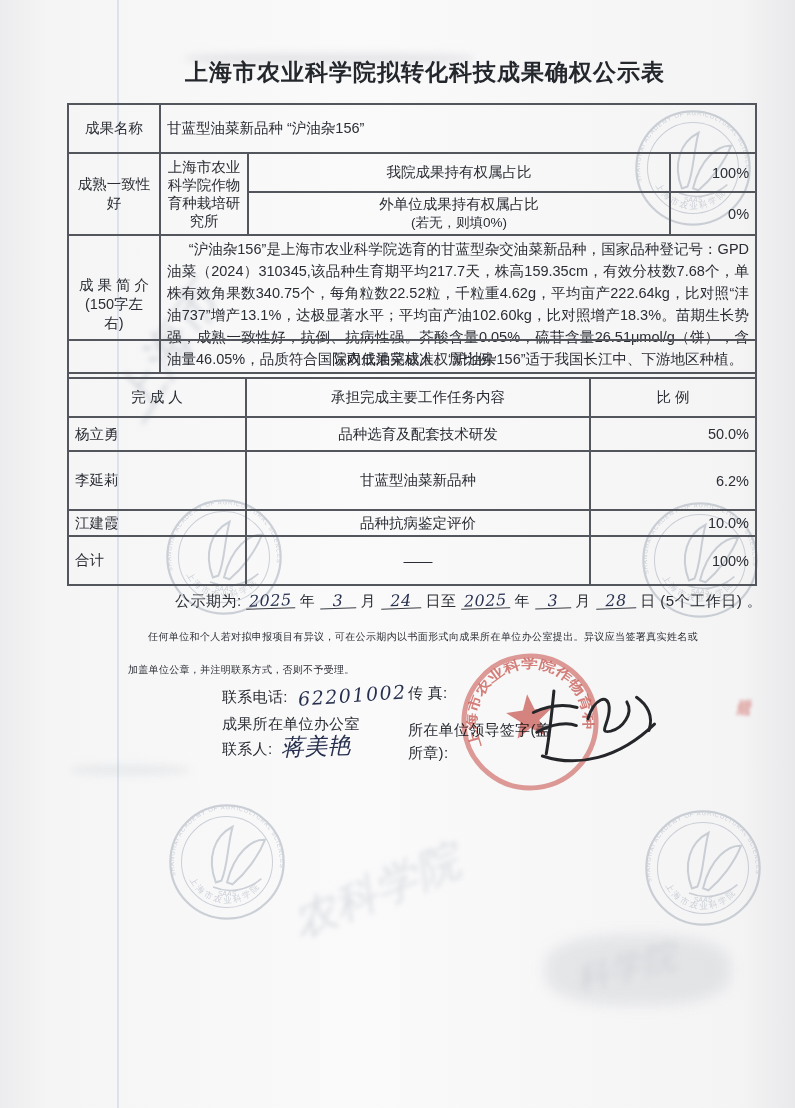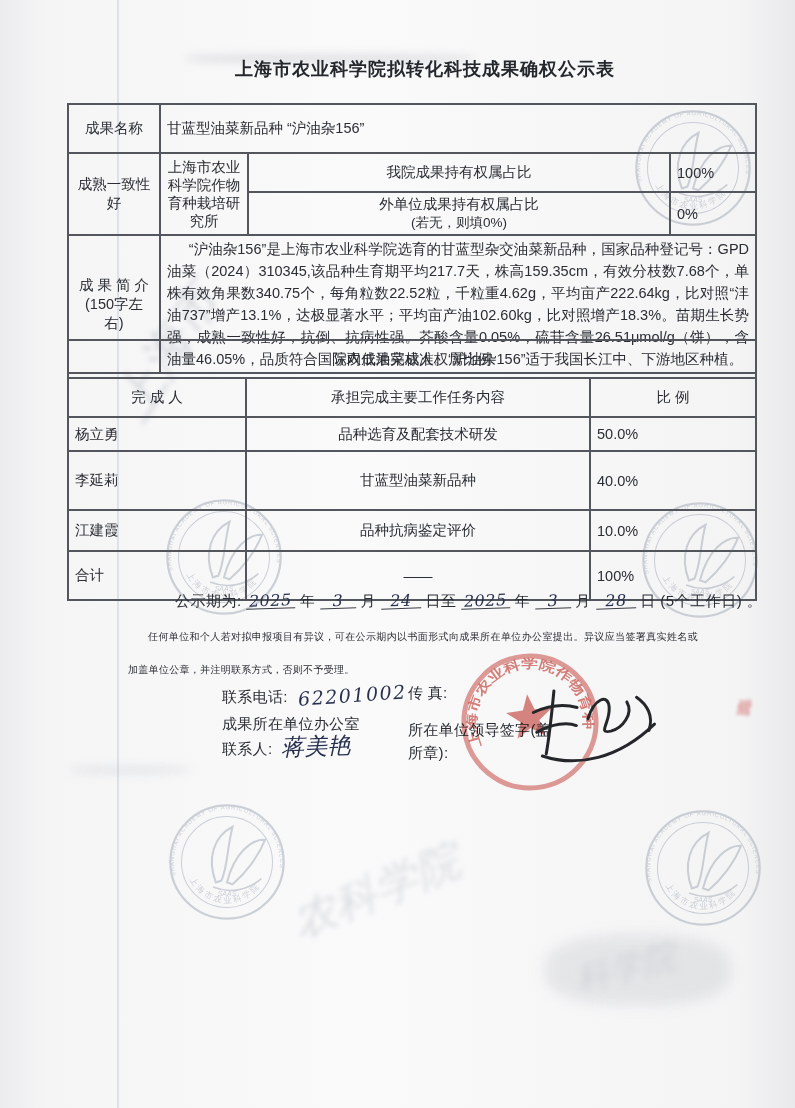--- a/index.html
+++ b/index.html
@@ -22,30 +22,30 @@
   .g4{left:733px;top:688px;font-size:15px;color:#c23a32;writing-mode:vertical-rl;filter:blur(1.5px);opacity:.35;height:110px;}
   
   .wm{position:absolute;width:130px;height:130px;color:#a7afba;opacity:.55;z-index:1;}
   .wm1{left:628px;top:103px;}
   .wm2{left:159px;top:492px;}
   .wm3{left:635px;top:495px;}
   .wm4{left:162px;top:797px;}
   .wm5{left:638px;top:803px;}
   
   .title{position:absolute;left:105px;top:57px;width:640px;text-align:center;
-    font-size:18px;font-weight:bold;letter-spacing:1px;color:#24272c;z-index:2;}
+    font-size:23px;font-weight:bold;letter-spacing:1px;color:#24272c;z-index:2;}
   table.tbl{position:absolute;left:67px;width:688px;border-collapse:collapse;table-layout:fixed;z-index:2;background:transparent;}
   .tbl td{border:2px solid #53575d;font-size:14.5px;color:#2a2d33;padding:2px 6px;vertical-align:middle;background:transparent;}
   .tbl-a{top:103px;}
   .tbl-b{top:339px;}
   .lab{text-align:center;}
   .pre{white-space:pre-line;line-height:19px;}
   .val-left{text-align:left;padding-left:14px;font-size:15px;}
   .ctr{text-align:center;}
-  .rgt{text-align:left;padding-right:9px;}
+  .rgt{text-align:right;padding-right:9px;}
   .summary{font-size:14.5px;line-height:22px;text-indent:1.5em;padding:5px 10px 5px 12px;text-align:justify;margin-top:8px;}
   .unitcell{font-size:14.5px;line-height:18px;text-align:center;padding:2px 7px;}
   .note-small{display:block;font-size:13.5px;}
   
   .period{position:absolute;left:175px;top:592px;font-size:15px;z-index:2;letter-spacing:.5px;}
   .hw{font-family:"DejaVu Serif",serif;font-style:italic;color:#27304e;}
   .blank{display:inline-block;border-bottom:1.6px solid #3a3d42;text-align:center;
     font-size:16px;line-height:14px;transform:rotate(-2deg);padding:0 3px;}
   .b-year{min-width:42px;} .b-mon{min-width:30px;} .b-day{min-width:34px;}
   .objection{position:absolute;left:128px;top:620px;width:570px;font-size:10px;line-height:33px;
@@ -164,23 +164,23 @@
       <td class="ctr">比 例</td>
     </tr>
     <tr style="height:34px">
       <td>杨立勇</td>
       <td class="ctr">品种选育及配套技术研发</td>
       <td class="rgt">50.0%</td>
     </tr>
     <tr style="height:59px">
       <td>李延莉</td>
       <td class="ctr">甘蓝型油菜新品种</td>
-      <td class="rgt">40.0%</td>
-    </tr>
-    <tr style="height:41px">
+      <td class="rgt">6.2%</td>
+    </tr>
+    <tr style="height:26px">
       <td>江建霞</td>
       <td class="ctr">品种抗病鉴定评价</td>
       <td class="rgt">10.0%</td>
     </tr>
     <tr style="height:49px">
       <td>合计</td>
       <td class="ctr">——</td>
       <td class="rgt">100%</td>
     </tr>
   </tbody>

